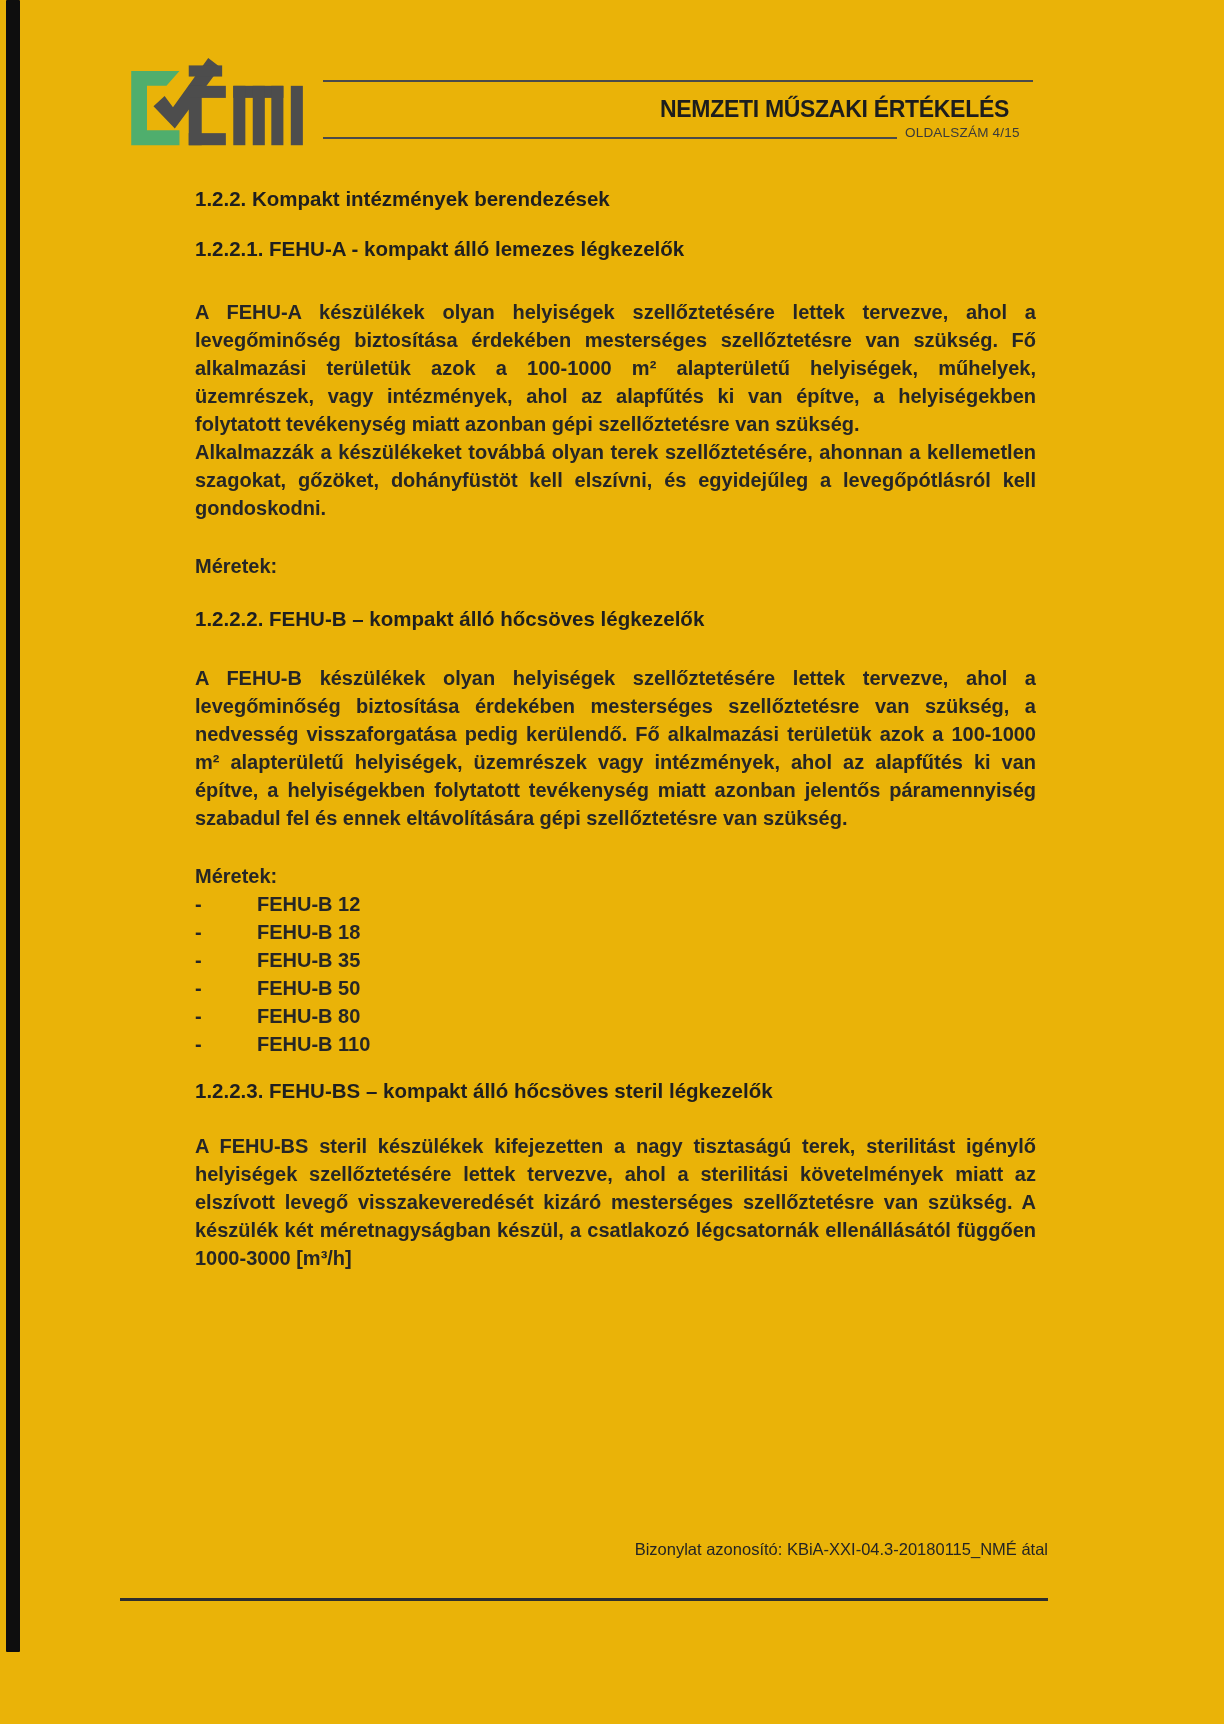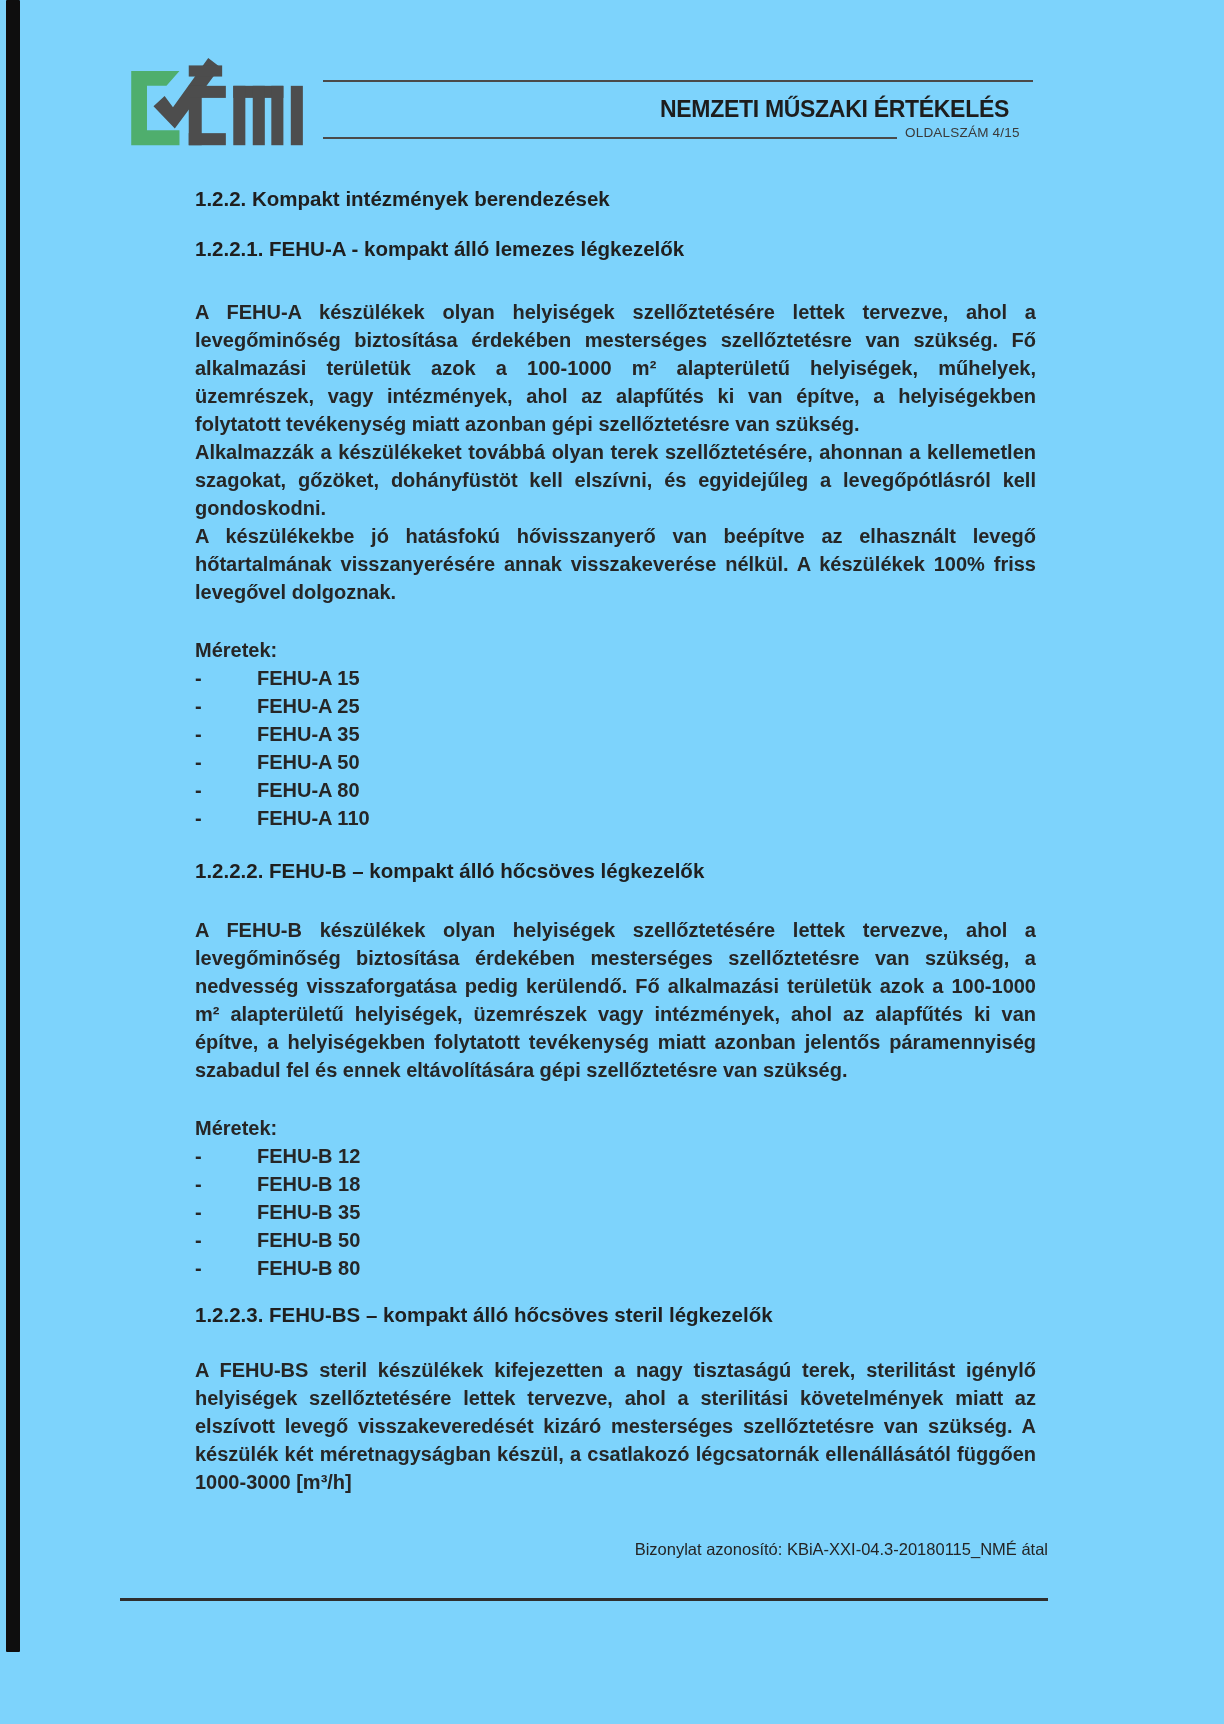--- a/index.html
+++ b/index.html
@@ -1,19 +1,19 @@
 <!DOCTYPE html>
 <html><head>
 <meta charset="utf-8">
 <style>
   html,body{margin:0;padding:0;background:#e8e8e8;}
   .page{
     position:relative;
     width:1224px;height:1724px;
-    background:#7dd3fc;
+    background:#eab308;
     font-family:"Liberation Sans", sans-serif;
     color:#262626;
     overflow:hidden;
     margin:0 auto;
   }
   
   .scan-bar{
     position:absolute;left:6px;top:0;width:14px;height:1652px;
     background:#0e0e0e;border-radius:1px;
   }
@@ -91,40 +91,32 @@
   <div class="rule-bottom"></div>
   <div class="hdr-page">OLDALSZÁM 4/15</div>
 
   <div class="content">
 
     <h1>1.2.2. Kompakt intézmények berendezések</h1>
 
     <h2 class="sec-a">1.2.2.1. FEHU-A - kompakt álló lemezes légkezelők</h2>
     <p>A FEHU-A készülékek olyan helyiségek szellőztetésére lettek tervezve, ahol a levegőminőség biztosítása érdekében mesterséges szellőztetésre van szükség. Fő alkalmazási területük azok a 100-1000 m² alapterületű helyiségek, műhelyek, üzemrészek, vagy intézmények, ahol az alapfűtés ki van építve, a helyiségekben folytatott tevékenység miatt azonban gépi szellőztetésre van szükség.</p>
     <p>Alkalmazzák a készülékeket továbbá olyan terek szellőztetésére, ahonnan a kellemetlen szagokat, gőzöket, dohányfüstöt kell elszívni, és egyidejűleg a levegőpótlásról kell gondoskodni.</p>
-    <p>A készülékekbe jó hatásfokú hővisszanyerő van beépítve az elhasznált levegő hőtartalmának visszanyerésére annak visszakeverése nélkül. A készülékek 100% friss levegővel dolgoznak.</p>
     <div class="sizes-label">Méretek:</div>
-    <ul class="sizes">
-      <li>FEHU-A 15</li>
-      <li>FEHU-A 25</li>
-      <li>FEHU-A 35</li>
-      <li>FEHU-A 50</li>
-      <li>FEHU-A 80</li>
-      <li>FEHU-A 110</li>
-    </ul>
 
     <h2 class="sec-b">1.2.2.2. FEHU-B – kompakt álló hőcsöves légkezelők</h2>
     <p>A FEHU-B készülékek olyan helyiségek szellőztetésére lettek tervezve, ahol a levegőminőség biztosítása érdekében mesterséges szellőztetésre van szükség, a nedvesség visszaforgatása pedig kerülendő. Fő alkalmazási területük azok a 100-1000 m² alapterületű helyiségek, üzemrészek vagy intézmények, ahol az alapfűtés ki van építve, a helyiségekben folytatott tevékenység miatt azonban jelentős páramennyiség szabadul fel és ennek eltávolítására gépi szellőztetésre van szükség.</p>
     <div class="sizes-label">Méretek:</div>
     <ul class="sizes">
       <li>FEHU-B 12</li>
       <li>FEHU-B 18</li>
       <li>FEHU-B 35</li>
       <li>FEHU-B 50</li>
       <li>FEHU-B 80</li>
+      <li>FEHU-B 110</li>
     </ul>
 
     <h2 class="sec-c">1.2.2.3. FEHU-BS – kompakt álló hőcsöves steril légkezelők</h2>
     <p>A FEHU-BS steril készülékek kifejezetten a nagy tisztaságú terek, sterilitást igénylő helyiségek szellőztetésére lettek tervezve, ahol a sterilitási követelmények miatt az elszívott levegő visszakeveredését kizáró mesterséges szellőztetésre van szükség. A készülék két méretnagyságban készül, a csatlakozó légcsatornák ellenállásától függően 1000-3000 [m³/h]</p>
 
   </div>
 
   <div class="footer-rule"></div>
   <div class="footer-cert">Bizonylat azonosító: KBiA-XXI-04.3-20180115_NMÉ átal</div>
 

